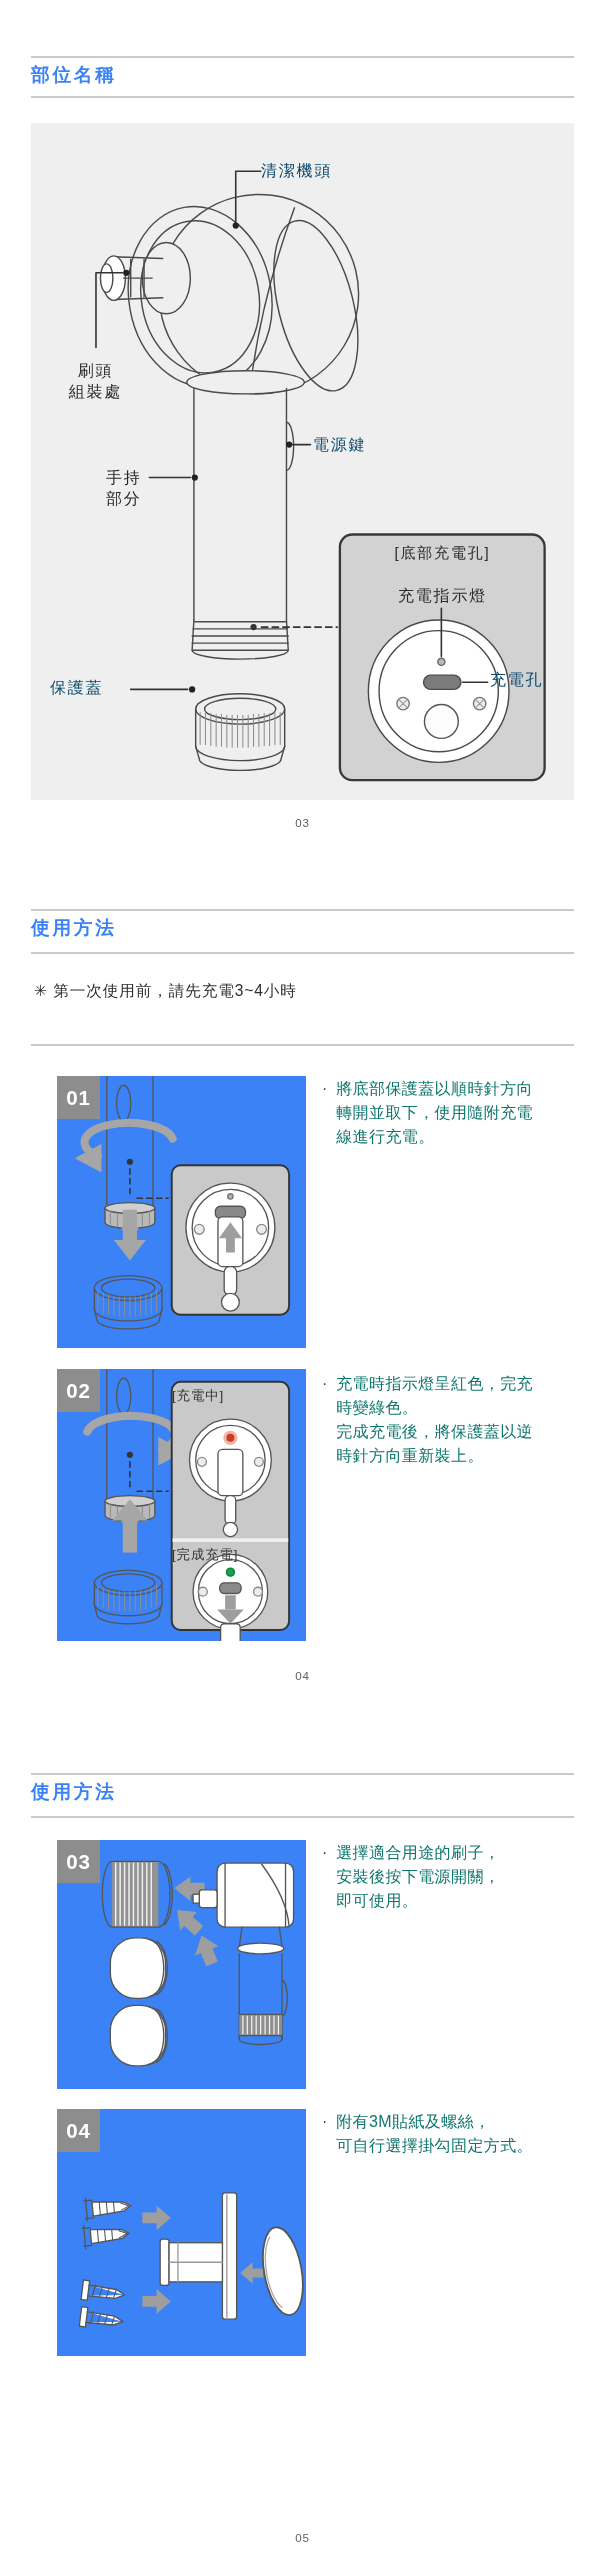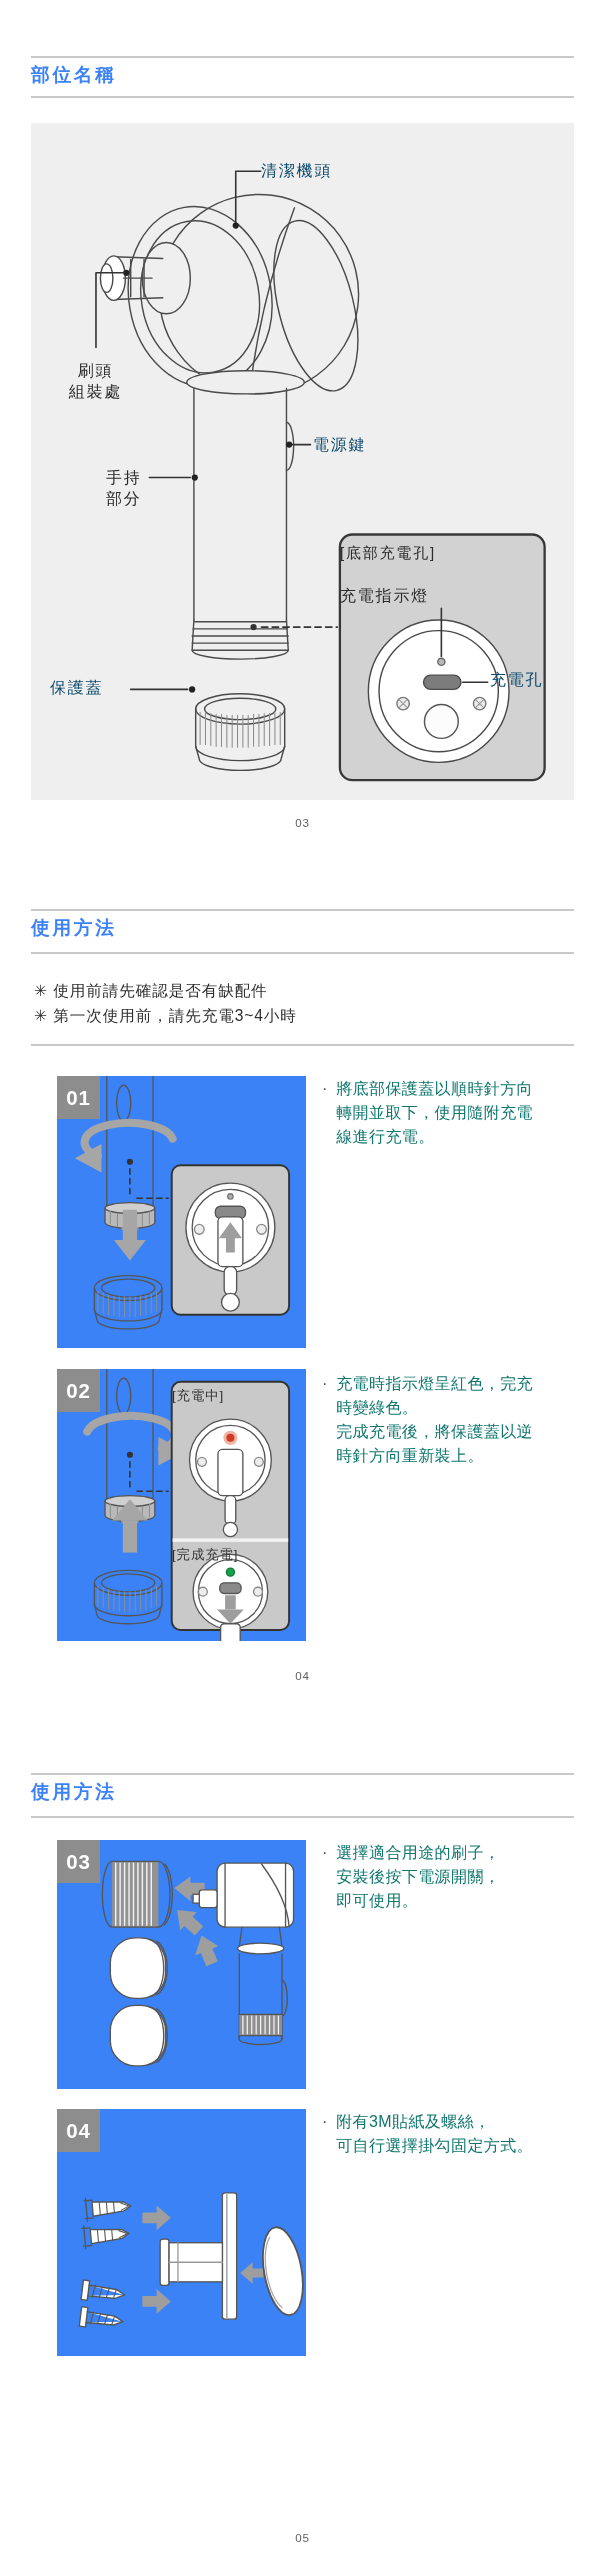--- a/index.html
+++ b/index.html
@@ -10,21 +10,21 @@
   }
   .abs{position:absolute;}
   .hline{height:1.8px;background:#c9c9c9;width:543px;left:31px;}
   .sec-title{left:31px;font-size:18.7px;font-weight:700;color:#3b82f6;letter-spacing:2.7px;}
   .graybox{left:31px;width:543px;background:#efefef;}
   .panel{left:57px;width:249px;background:#3b82f6;}
   .badge{width:43px;height:43px;background:#8d8d8d;color:#fff;font-size:20.5px;font-weight:700;
          display:flex;align-items:center;justify-content:center;letter-spacing:0.9px;}
   .dlabel{font-size:16px;color:#0c4a6e;letter-spacing:1.8px;white-space:nowrap;}
   .dlabel2{font-size:16px;color:#2a2a2a;letter-spacing:1.8px;line-height:21.4px;}
-  .insettitle{font-size:15px;color:#2a2a2a;letter-spacing:1.8px;width:205px;left:340px;}
+  .insettitle{font-size:15px;color:#2a2a2a;letter-spacing:1.8px;text-align:center;width:205px;left:340px;}
   .steprow{left:322px;width:258px;display:flex;align-items:flex-start;}
   .stepbullet{font-size:16px;line-height:24px;color:#444;width:14.2px;flex:0 0 14.2px;}
   .steplines{font-size:16px;line-height:24px;color:#0f766e;letter-spacing:0.4px;white-space:nowrap;}
   .pagenum{left:0;width:605px;text-align:center;font-size:11.6px;color:#5f5f5f;letter-spacing:0.9px;}
   .note{font-size:15.6px;line-height:25px;color:#2f2f2f;letter-spacing:0.9px;}
   .sublabel{font-size:13.4px;color:#333;letter-spacing:0.9px;width:106px;}
   svg{position:absolute;left:0;top:0;}
 </style>
 </head>
 <body>
@@ -124,21 +124,20 @@
 <div class="abs insettitle" style="top:586px;font-size:16px">充電指示燈</div>
 <div class="abs dlabel" style="left:490px;top:670px">充電孔</div>
 
 <div class="abs pagenum" style="top:816px">03</div>
 
 <div class="abs hline" style="top:909px"></div>
 <div class="abs sec-title" style="top:915px">使用方法</div>
 <div class="abs hline" style="top:952px"></div>
 
 <div class="abs note" style="left:34px;top:978px">
-  <div>✳ 使用前請先確認是否有缺配件</div>
   <div>✳ 第一次使用前，請先充電3~4小時</div>
 </div>
 <div class="abs hline" style="top:1044px"></div>
 
 <div class="abs panel" style="top:1076px;height:272px">
   <svg width="249" height="272" viewBox="0 0 280 305">
     <g stroke="#555" stroke-width="1.5" fill="none" stroke-linecap="round">
       <path d="M 56,0 L 56,146 M 108,0 L 108,146"></path>
       <ellipse cx="75" cy="30" rx="8" ry="20"></ellipse>
       <path d="M54,148 L54,164 A28,7 0 0 0 110,164 L110,148" fill="#b9b9b9"></path>

